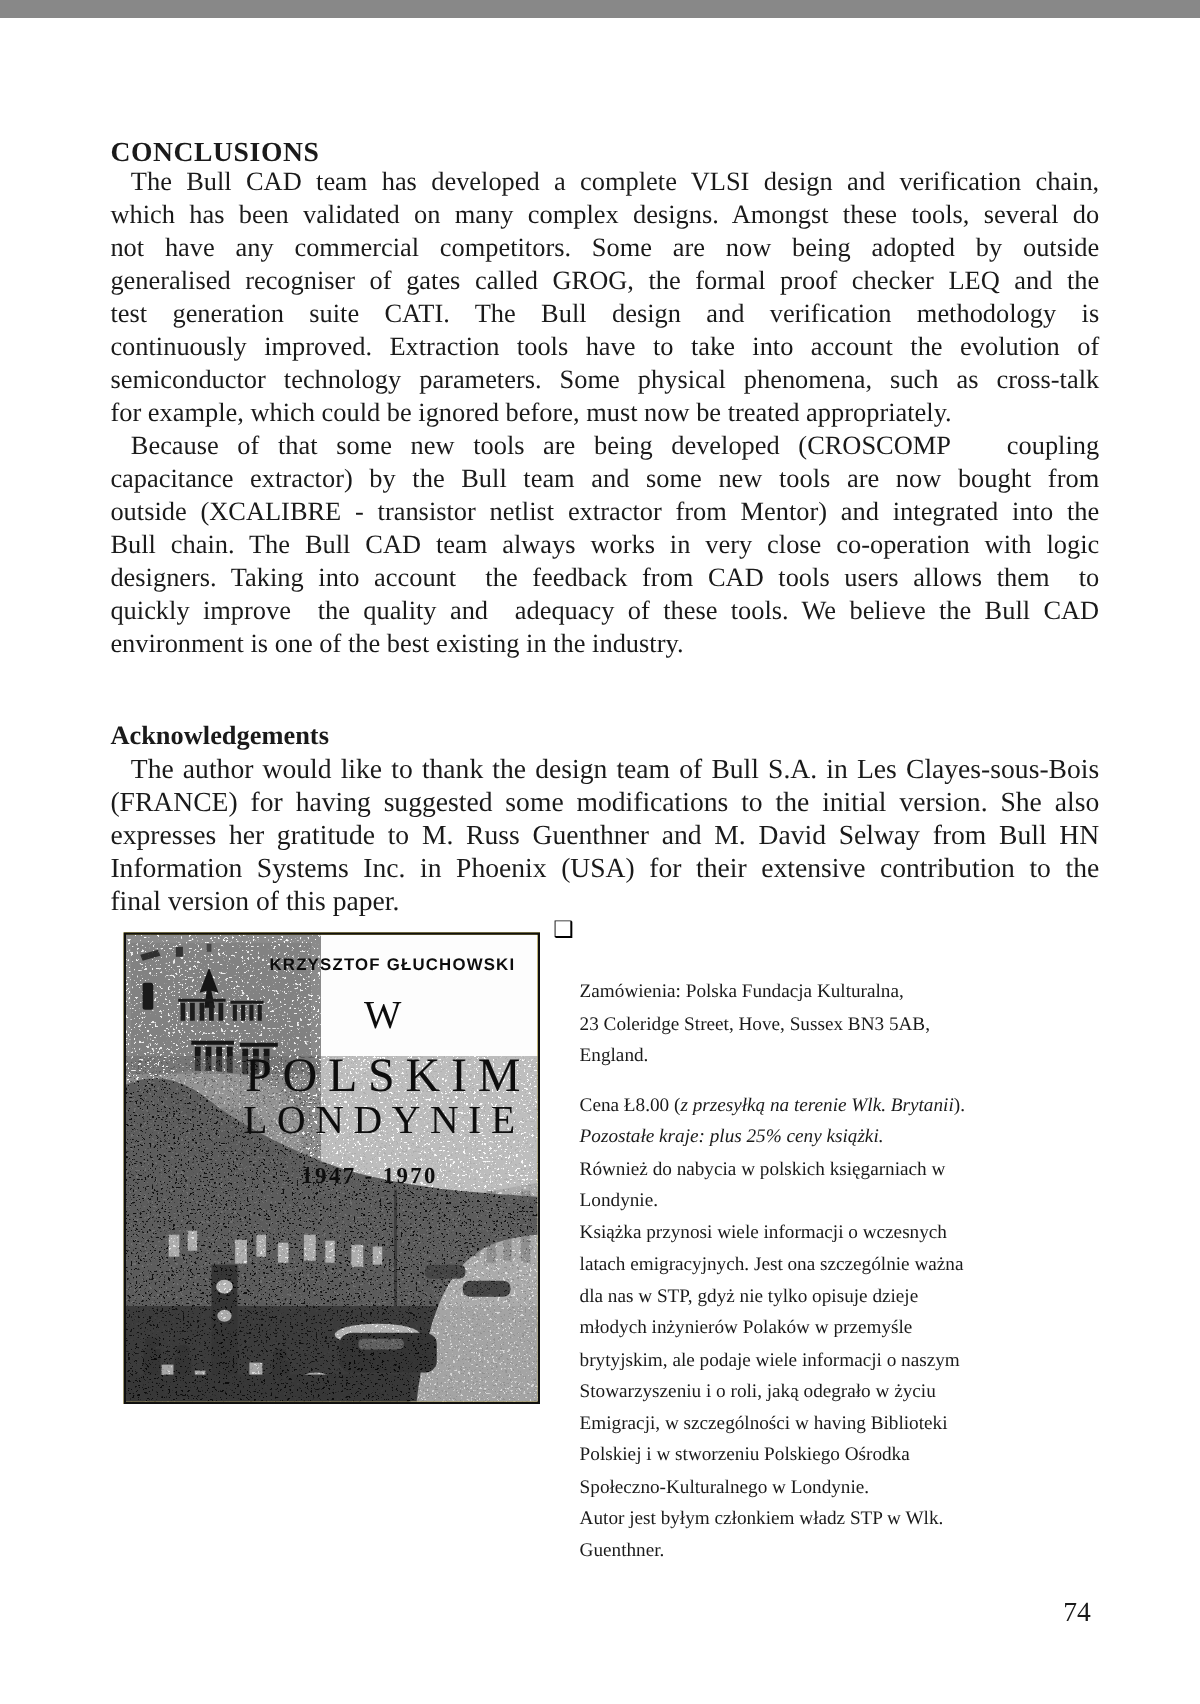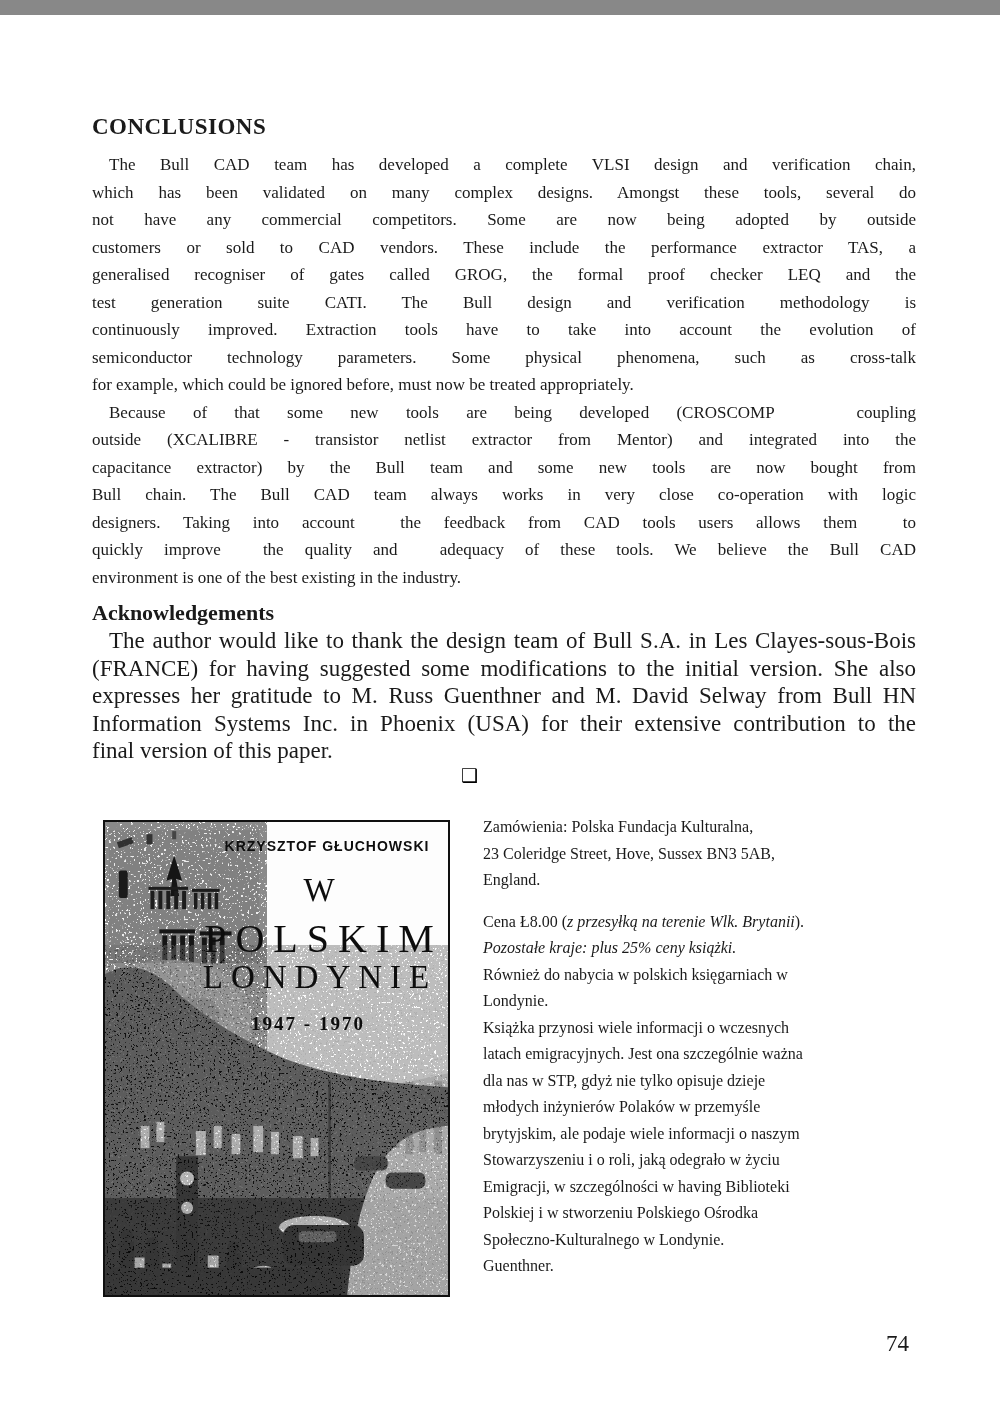--- a/index.html
+++ b/index.html
@@ -7,42 +7,42 @@
     position:relative;width:1000px;height:1420px;margin:15px auto;
     background:#ffffff;color:#1a1a1a;
     font-family:"Liberation Serif", serif;
     overflow:hidden;
   }
   .h-conclusions{
     position:absolute;left:92px;top:99px;
     font-size:23px;font-weight:bold;letter-spacing:.5px;
   }
   .bodycol{
-    position:absolute;left:92px;top:136px;width:824px;font-size:17px;
+    position:absolute;left:92px;top:122px;width:824px;font-size:22px;
   }
   .ackcol{
     position:absolute;left:92px;top:612px;width:824px;font-size:23px;
   }
   .bl{
     height:27.5px;line-height:27.5px;
     text-align:justify;text-align-last:justify;
   }
   .bl.last{text-align-last:left;}
   .bl.indent{text-indent:17px;}
   .h-ack{
     position:absolute;left:92px;top:585px;
     font-size:22px;font-weight:bold;
   }
   .endmark{
     position:absolute;left:461px;top:749px;
     font-family:"DejaVu Sans", sans-serif;font-size:19px;color:#000;
   }
   
   .cover{
-    position:absolute;left:103px;top:805px;width:347px;height:477px;
+    position:absolute;left:103px;top:762px;width:347px;height:393px;
     border:2px solid #101010;box-sizing:border-box;background:#fde047;
   }
   .cover svg{position:absolute;left:0;top:0;width:100%;height:100%;}
   .cover .ctxt{position:absolute;text-align:center;color:#0d0d0d;}
   .c-author{left:106px;top:16px;width:232px;font-size:14px;font-weight:bold;
     letter-spacing:1px;font-family:"Liberation Sans",sans-serif;}
   .c-w{left:95px;top:50px;width:240px;font-size:33px;letter-spacing:2px;}
   .c-polskim{left:95px;top:93px;width:247px;font-size:40px;letter-spacing:9px;}
   .c-londynie{left:88px;top:137px;width:254px;font-size:33px;letter-spacing:8px;}
   .c-years{left:83px;top:191px;width:240px;font-size:19px;font-weight:bold;letter-spacing:2px;}
@@ -61,29 +61,28 @@
 <body>
 
 <div class="page">
 
   <div class="h-conclusions">CONCLUSIONS</div>
 
   <div class="bodycol">
     <div class="bl indent">The Bull CAD team has developed a complete VLSI design and verification chain,</div>
     <div class="bl">which has been validated on many complex designs. Amongst these tools, several do</div>
     <div class="bl">not have any commercial competitors. Some are now being adopted by outside</div>
-    <div class="bl">customers or sold to CAD vendors. These include the performance extractor TAS, a</div>
     <div class="bl">generalised recogniser of gates called GROG, the formal proof checker LEQ and the</div>
     <div class="bl">test generation suite CATI. The Bull design and verification methodology is</div>
     <div class="bl">continuously improved. Extraction tools have to take into account the evolution of</div>
     <div class="bl">semiconductor technology parameters. Some physical phenomena, such as cross-talk</div>
     <div class="bl last">for example, which could be ignored before, must now be treated appropriately.</div>
     <div class="bl indent">Because of that some new tools are being developed (CROSCOMP&nbsp;&nbsp; coupling</div>
+    <div class="bl">capacitance extractor) by the Bull team and some new tools are now bought from</div>
     <div class="bl">outside (XCALIBRE - transistor netlist extractor from Mentor) and integrated into the</div>
-    <div class="bl">capacitance extractor) by the Bull team and some new tools are now bought from</div>
     <div class="bl">Bull chain. The Bull CAD team always works in very close co-operation with logic</div>
     <div class="bl">designers. Taking into account&nbsp; the feedback from CAD tools users allows them&nbsp; to</div>
     <div class="bl">quickly improve&nbsp; the quality and&nbsp; adequacy of these tools. We believe the Bull CAD</div>
     <div class="bl last">environment is one of the best existing in the industry.</div>
   </div>
 
   <div class="h-ack">Acknowledgements</div>
 
   <div class="ackcol">
     <div class="bl indent">The author would like to thank the design team of Bull S.A. in Les Clayes-sous-Bois</div>
@@ -224,18 +223,19 @@
     <div>Londynie.</div>
     <div>Książka przynosi wiele informacji o wczesnych</div>
     <div>latach emigracyjnych. Jest ona szczególnie ważna</div>
     <div>dla nas w STP, gdyż nie tylko opisuje dzieje</div>
     <div>młodych inżynierów Polaków w przemyśle</div>
     <div>brytyjskim, ale podaje wiele informacji o naszym</div>
     <div>Stowarzyszeniu i o roli, jaką odegrało w życiu</div>
     <div>Emigracji, w szczególności w having Biblioteki</div>
     <div>Polskiej i w stworzeniu Polskiego Ośrodka</div>
     <div>Społeczno-Kulturalnego w Londynie.</div>
+    <div>Autor jest byłym członkiem władz STP w Wlk.</div>
     <div>Guenthner.</div>
   </div>
 
   <div class="pagenum">74</div>
 
 </div>
 
 </body></html>

